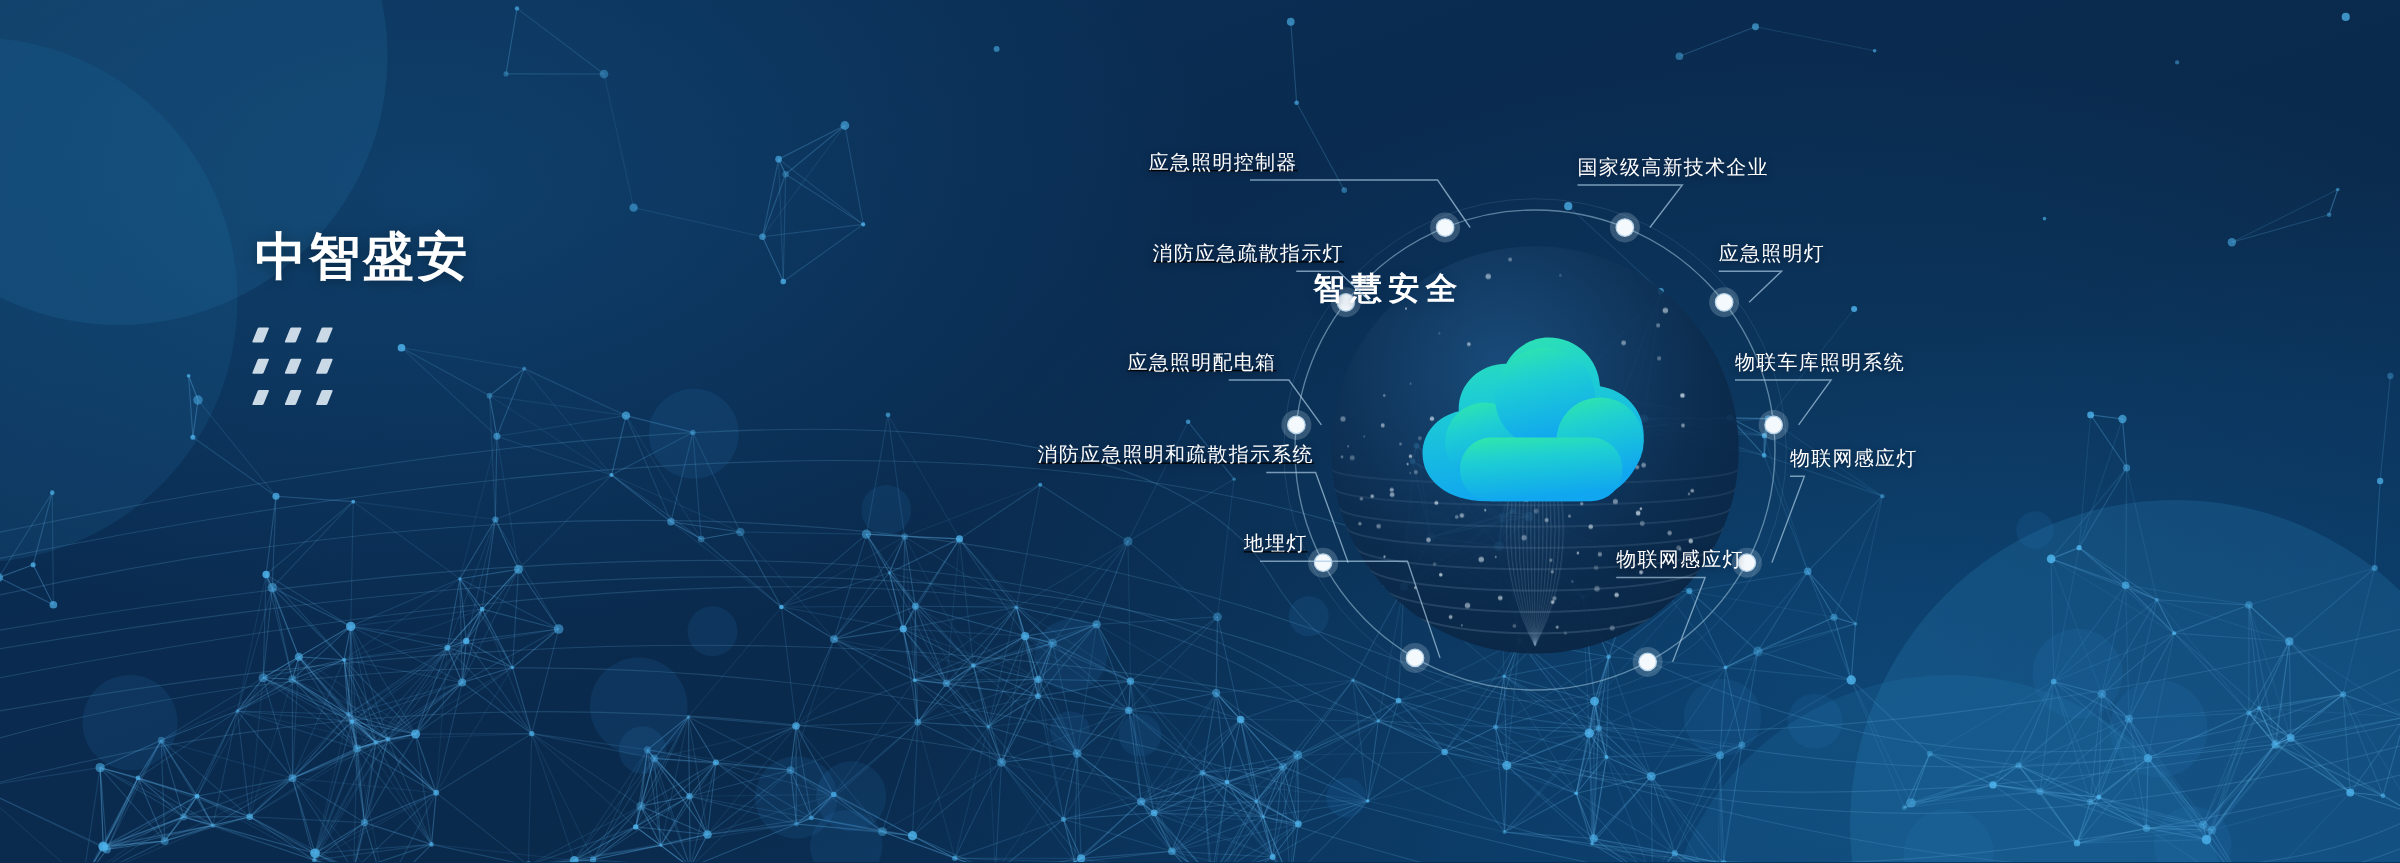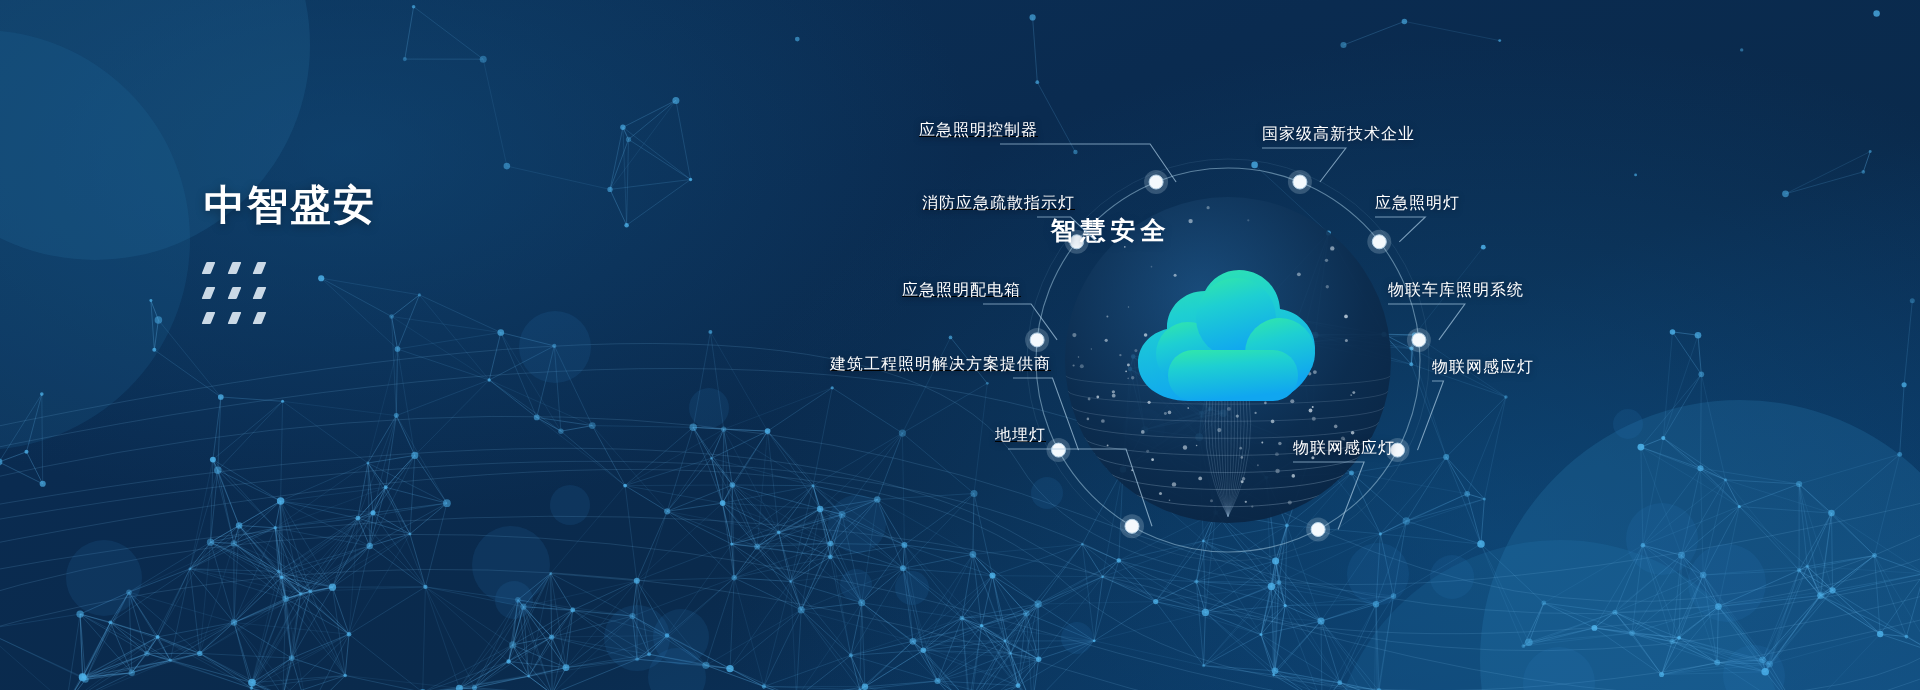--- a/index.html
+++ b/index.html
@@ -2102,19 +2102,19 @@
       <line x1="1293" y1="462" x2="1465" y2="462" stroke="url(#ug9)" stroke-width="1.1"></line>
     </svg>
 
   <div id="callout-layer">
       <div class="callout left" style="right: 882px; top: 120px;"><span class="label">应急照明控制器</span></div>
       <div class="callout right" style="left: 1262px; top: 124px;"><span class="label">国家级高新技术企业</span></div>
       <div class="callout left" style="right: 845px; top: 193px; margin-left: 12px;"><span class="label">消防应急疏散指示灯</span></div>
       <div class="callout right" style="left: 1375px; top: 193px;"><span class="label">应急照明灯</span></div>
       <div class="callout left" style="right: 899px; top: 280px;"><span class="label">应急照明配电箱</span></div>
       <div class="callout right" style="left: 1388px; top: 280px;"><span class="label">物联车库照明系统</span></div>
-      <div class="callout left" style="right: 869px; top: 354px;"><span class="label">建筑工程照明解决方案提供商</span></div>
+      <div class="callout left" style="right: 869px; top: 354px;"><span class="label">消防应急照明和疏散指示系统</span></div>
       <div class="callout right" style="left: 1432px; top: 357px;"><span class="label">物联网感应灯</span></div>
       <div class="callout left" style="right: 874px; top: 425px;"><span class="label">地埋灯</span></div>
       <div class="callout right" style="left: 1293px; top: 438px;"><span class="label">物联网感应灯</span></div>
     </div>
 
 </div>
 
 </body></html>

